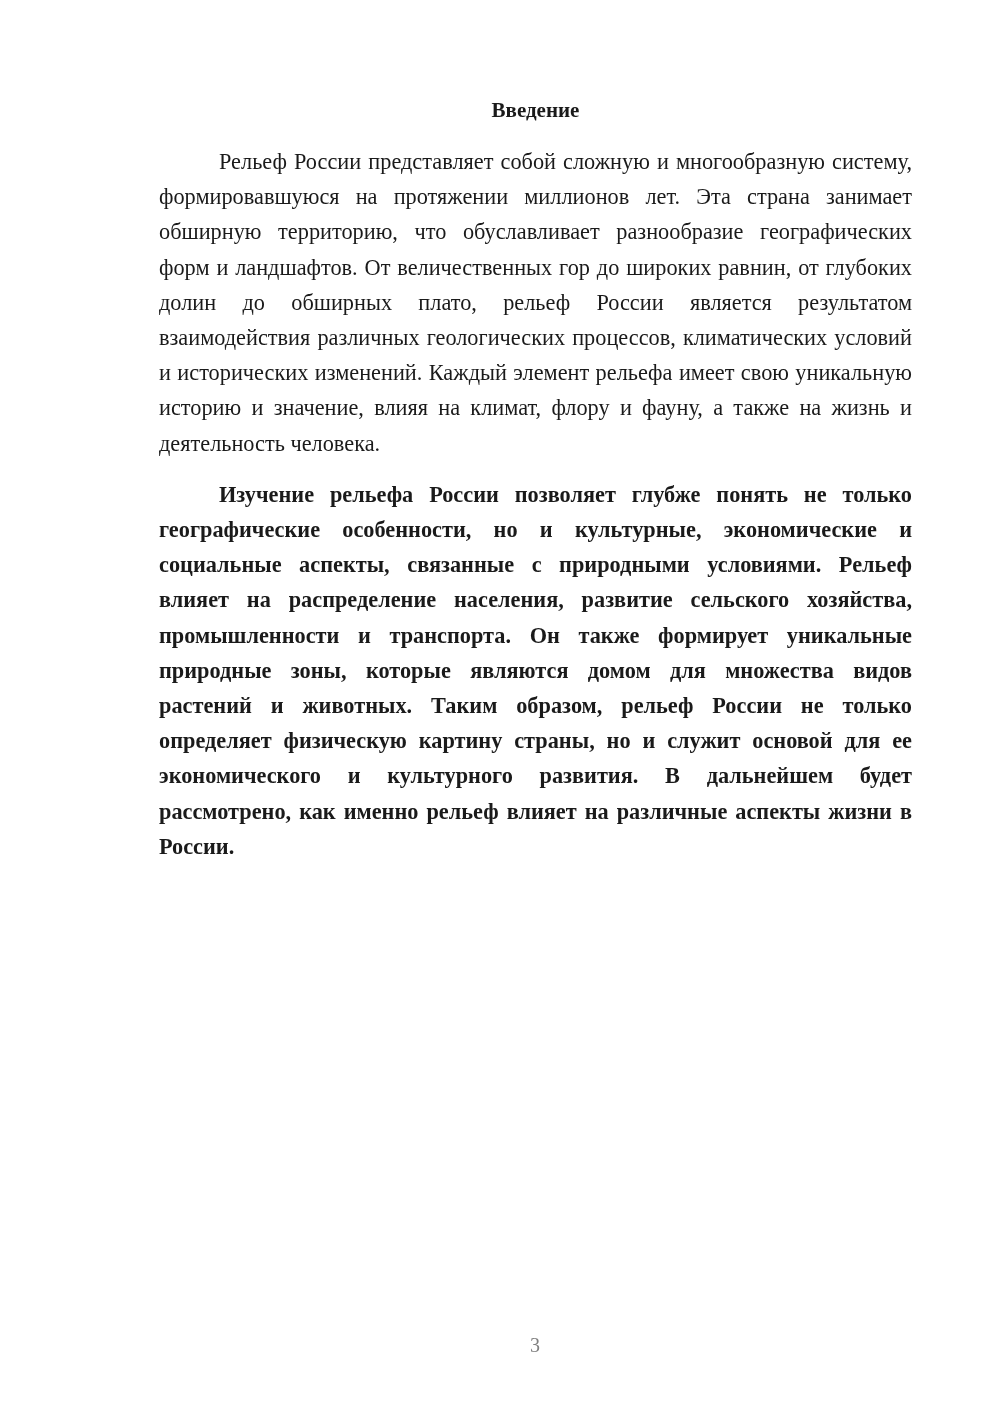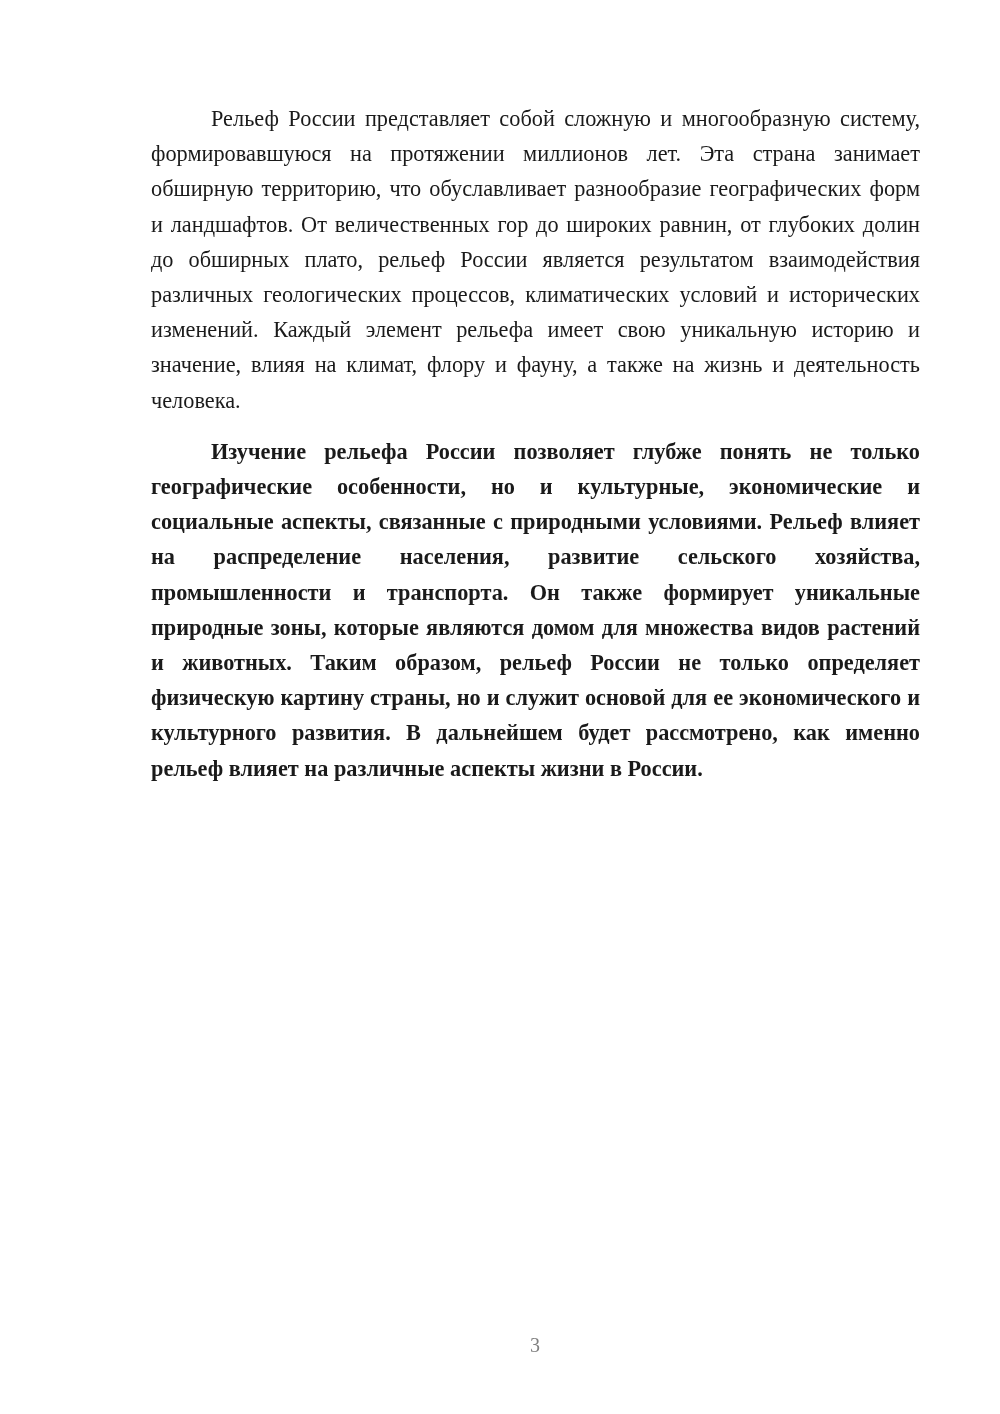--- a/index.html
+++ b/index.html
@@ -34,21 +34,21 @@
     line-height: 35px;
     margin: 0 0 4px 0;
     padding-left: 0;
     letter-spacing: 0;
   }
   .para {
     font-size: 22.3px;
     line-height: 35.2px;
     text-align: justify;
     text-indent: 60px;
-    margin: 8px;
+    margin: 16px;
     hyphens: none;
   }
   .para + .para {
     margin-top: 16px;
     font-weight: bold;
   }
   .page-number {
     position: absolute;
     left: 0;
     width: 1070px;
@@ -56,17 +56,18 @@
     text-align: center;
     font-size: 20px;
     color: #808080;
   }
 </style>
 </head>
 <body>
 
 <div class="page">
   <div class="content">
+    <h1 class="heading">Введение</h1>
     <p class="para">Рельеф России представляет собой сложную и многообразную систему, формировавшуюся на протяжении миллионов лет. Эта страна занимает обширную территорию, что обуславливает разнообразие географических форм и ландшафтов. От величественных гор до широких равнин, от глубоких долин до обширных плато, рельеф России является результатом взаимодействия различных геологических процессов, климатических условий и исторических изменений. Каждый элемент рельефа имеет свою уникальную историю и значение, влияя на климат, флору и фауну, а также на жизнь и деятельность человека.</p>
     <p class="para">Изучение рельефа России позволяет глубже понять не только географические особенности, но и культурные, экономические и социальные аспекты, связанные с природными условиями. Рельеф влияет на распределение населения, развитие сельского хозяйства, промышленности и транспорта. Он также формирует уникальные природные зоны, которые являются домом для множества видов растений и животных. Таким образом, рельеф России не только определяет физическую картину страны, но и служит основой для ее экономического и культурного развития. В дальнейшем будет рассмотрено, как именно рельеф влияет на различные аспекты жизни в России.</p>
   </div>
   <div class="page-number">3</div>
 </div>
 
 </body></html>

